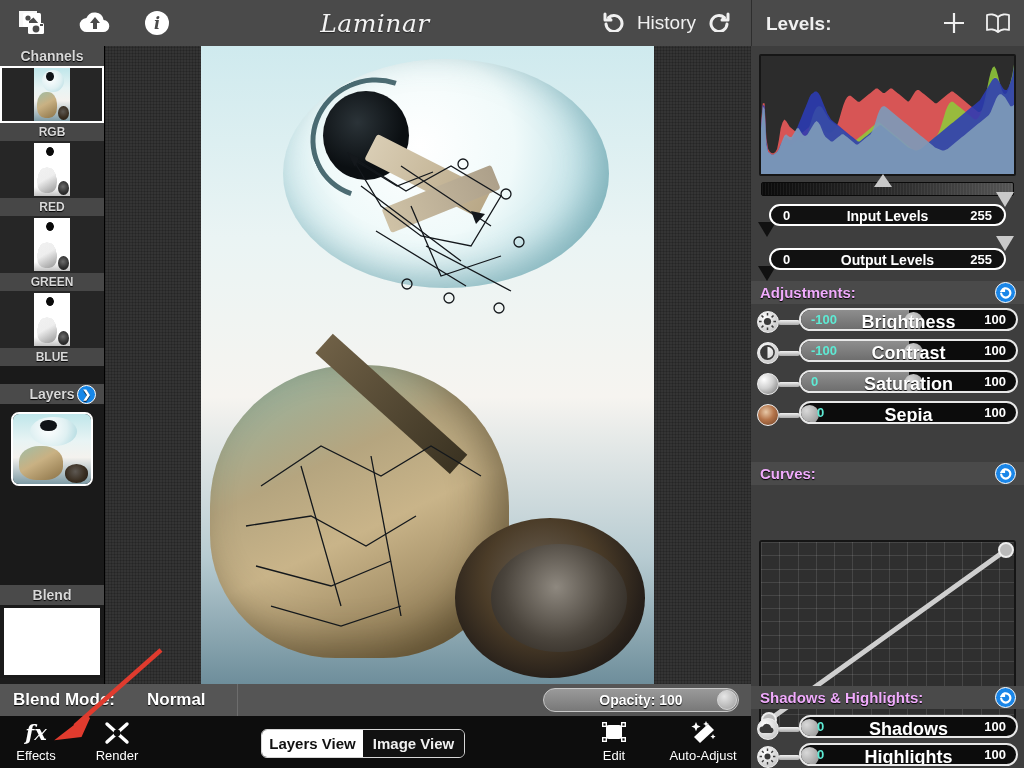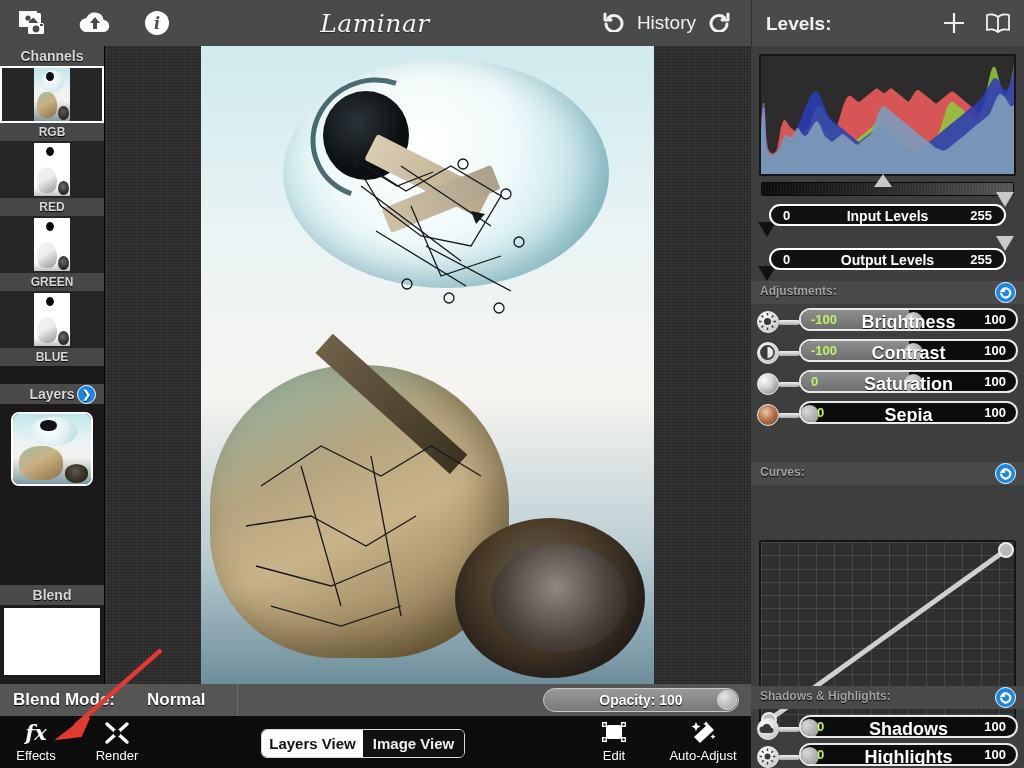--- a/index.html
+++ b/index.html
@@ -112,32 +112,32 @@
                                linear-gradient(90deg,#0b0b0b,#2e2e2e 55%,#555); border:1px solid #0a0a0a; }
   .marker-up { position:absolute; width:0; height:0; border-left:9px solid transparent; border-right:9px solid transparent; }
   .lvl-row { position:absolute; left:0; width:273px; height:28px; }
   .lvl-pill { position:absolute; left:18px; width:237px; height:22px; border-radius:11px; border:2px solid #fff;
               background:#111; }
   .lvl-pill .lo { position:absolute; left:12px; top:2px; color:#fff; font-size:13px; font-weight:bold; }
   .lvl-pill .mid { position:absolute; width:100%; text-align:center; top:2px; color:#fff; font-size:14px; font-weight:bold; }
   .lvl-pill .hi { position:absolute; right:12px; top:2px; color:#fff; font-size:13px; font-weight:bold; }
 
   .sec-hdr { position:absolute; left:0; width:273px; height:23px; background:#4a4a4a; }
-  .sec-hdr .t { position:absolute; left:9px; top:3px; color:#a3a3a3; font-size:12px; font-weight:bold; text-shadow:0 1px 1px #000; }
+  .sec-hdr .t { position:absolute; left:9px; top:3px; color:#f0abfc; font-size:15px; font-weight:bold; text-shadow:0 1px 1px #000; }
   .reset-btn { position:absolute; right:8px; top:1px; width:21px; height:21px; border-radius:50%;
                background:#1a86e8; border:1.5px solid #fff; display:flex; align-items:center; justify-content:center; }
   .adj-row { position:absolute; left:0; width:273px; height:30px; }
   .adj-ico { position:absolute; left:6px; top:3px; width:22px; height:22px; border-radius:50%;
              background:radial-gradient(circle at 35% 30%,#fff,#b9b9b9); border:1.5px solid #efefef; }
   .adj-stem { position:absolute; left:27px; top:12px; width:22px; height:5px; border-radius:3px;
               background:linear-gradient(180deg,#f2f2f2,#a9a9a9); }
   .adj-pill { position:absolute; left:48px; width:219px; height:23px; border-radius:12px; border:2px solid #e8e8e8;
               background:#0c0c0c; overflow:hidden; }
   .adj-pill .fill { position:absolute; left:0; top:0; height:100%; background:linear-gradient(180deg,#8e8e8e,#6e6e6e); }
-  .adj-pill .lo { position:absolute; left:10px; top:2px; color:#bef264; font-size:13px; font-weight:bold; z-index:3; }
+  .adj-pill .lo { position:absolute; left:10px; top:2px; color:#5eead4; font-size:13px; font-weight:bold; z-index:3; }
   .adj-pill .mid { position:absolute; width:100%; text-align:center; top:2px; color:#fff; font-size:18px; font-weight:bold; z-index:3;
                    text-shadow:0 1px 1px #000; }
   .adj-pill .hi { position:absolute; right:10px; top:2px; color:#fff; font-size:13px; font-weight:bold; z-index:3; }
   .adj-knob { position:absolute; top:2px; width:19px; height:19px; border-radius:50%; z-index:2;
               background:radial-gradient(circle at 35% 30%,#d8d8d8,#8d8d8d); }
   #curves { position:absolute; left:8px; top:494px; width:257px; height:190px; background:#2f2f2f;
             border:2px solid #151515; border-radius:3px; overflow:hidden; }
   #curves .grid { position:absolute; inset:0;
        background-image: repeating-linear-gradient(90deg, rgba(255,255,255,.11) 0 1px, transparent 1px 18.3px),
                          repeating-linear-gradient(0deg, rgba(255,255,255,.11) 0 1px, transparent 1px 13.2px); }

